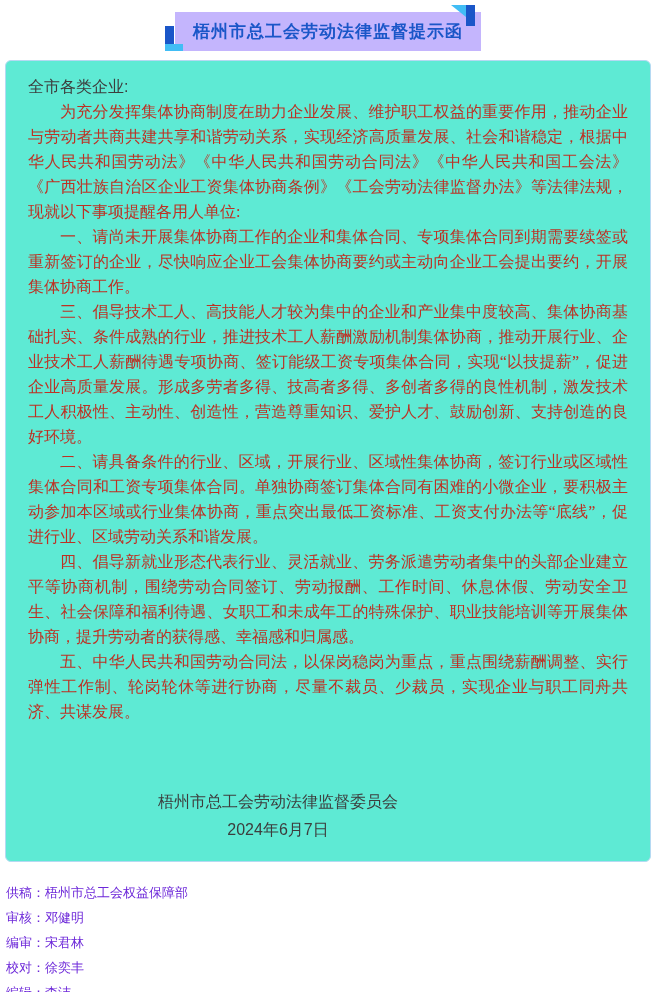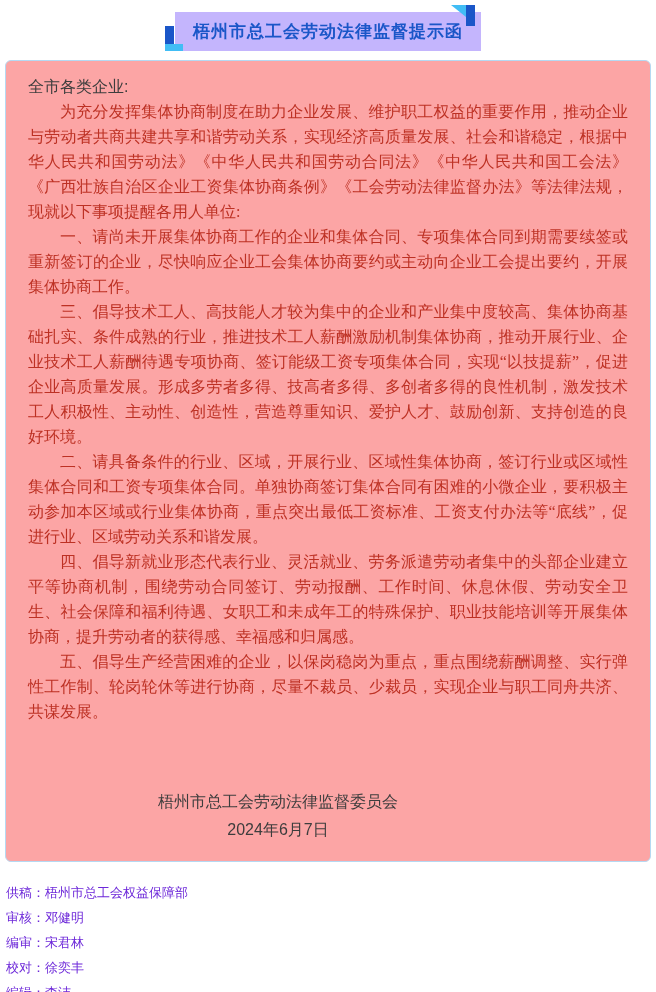--- a/index.html
+++ b/index.html
@@ -22,21 +22,21 @@
   .acc-bl-bar  { left:-10px; bottom:7px; width:9px;  height:18px; background:#1a56c8; }
   .acc-bl-cyan { left:-10px; bottom:0;   width:18px; height:7px;  background:#41bdf5; }
   .acc-tr-bar  { right:6px;  top:-7px;   width:9px;  height:21px; background:#1a56c8; }
   .acc-tr-fold { right:15px; top:-7px;   width:15px; height:12px; background:#41bdf5;
                  clip-path:polygon(0 0,100% 0,100% 100%); }
 
   
   .notice-box {
     margin:0 5px; min-height:802px;
     border:1px solid #b5d9f2; border-radius:6px;
-    background:#fca5a5;
+    background:#5eead4;
     padding:13px 22px 14px;
     font-size:16px; line-height:25px;
   }
   .salutation { color:#3d3d3d; }
   .para {
     color:#bd3124; text-indent:2em; text-align:justify;font-family:Liberation Serif, serif;
   }
   .signature {
     margin-top:64px; padding-right:100px;
     text-align:center; color:#3d3d3d; line-height:28px;
@@ -62,21 +62,21 @@
 <main class="notice-box">
   <p class="salutation">全市各类企业:</p>
 
   <div class="paragraphs">
 
   <p class="para">为充分发挥集体协商制度在助力企业发展、维护职工权益的重要作用，推动企业与劳动者共商共建共享和谐劳动关系，实现经济高质量发展、社会和谐稳定，根据中华人民共和国劳动法》《中华人民共和国劳动合同法》《中华人民共和国工会法》《广西壮族自治区企业工资集体协商条例》《工会劳动法律监督办法》等法律法规，现就以下事项提醒各用人单位:</p>
       <p class="para">一、请尚未开展集体协商工作的企业和集体合同、专项集体合同到期需要续签或重新签订的企业，尽快响应企业工会集体协商要约或主动向企业工会提出要约，开展集体协商工作。</p>
       <p class="para">三、倡导技术工人、高技能人才较为集中的企业和产业集中度较高、集体协商基础扎实、条件成熟的行业，推进技术工人薪酬激励机制集体协商，推动开展行业、企业技术工人薪酬待遇专项协商、签订能级工资专项集体合同，实现“以技提薪”，促进企业高质量发展。形成多劳者多得、技高者多得、多创者多得的良性机制，激发技术工人积极性、主动性、创造性，营造尊重知识、爱护人才、鼓励创新、支持创造的良好环境。</p>
       <p class="para">二、请具备条件的行业、区域，开展行业、区域性集体协商，签订行业或区域性集体合同和工资专项集体合同。单独协商签订集体合同有困难的小微企业，要积极主动参加本区域或行业集体协商，重点突出最低工资标准、工资支付办法等“底线”，促进行业、区域劳动关系和谐发展。</p>
       <p class="para">四、倡导新就业形态代表行业、灵活就业、劳务派遣劳动者集中的头部企业建立平等协商机制，围绕劳动合同签订、劳动报酬、工作时间、休息休假、劳动安全卫生、社会保障和福利待遇、女职工和未成年工的特殊保护、职业技能培训等开展集体协商，提升劳动者的获得感、幸福感和归属感。</p>
-      <p class="para">五、倡导生产经营困难的企业，以保岗稳岗为重点，重点围绕薪酬调整、实行弹性工作制、轮岗轮休等进行协商，尽量不裁员、少裁员，实现企业与职工同舟共济、共谋发展。</p>
+      <p class="para">五、中华人民共和国劳动合同法，以保岗稳岗为重点，重点围绕薪酬调整、实行弹性工作制、轮岗轮休等进行协商，尽量不裁员、少裁员，实现企业与职工同舟共济、共谋发展。</p>
     </div>
 
   <div class="signature">
     <p>梧州市总工会劳动法律监督委员会</p>
     <p>2024年6月7日</p>
   </div>
 </main>
 
 <footer class="credits">
 

